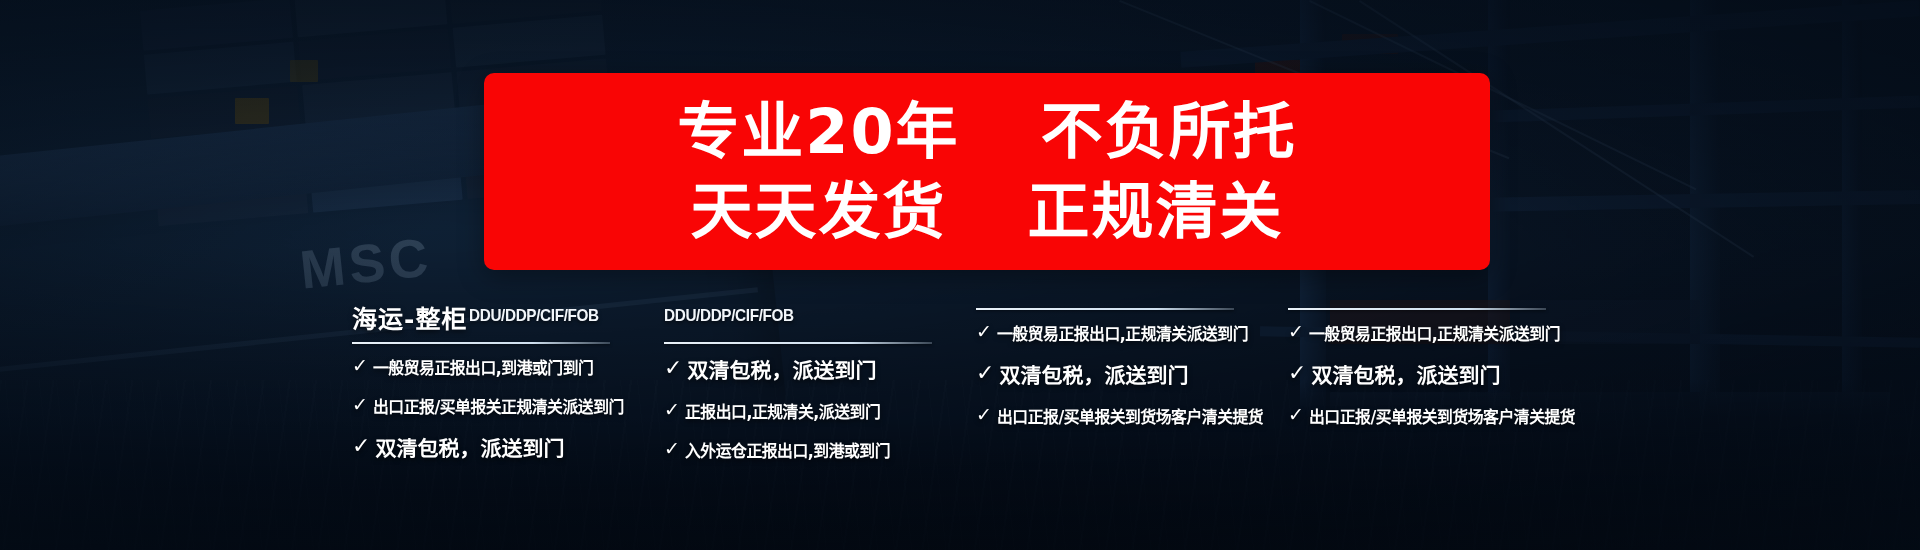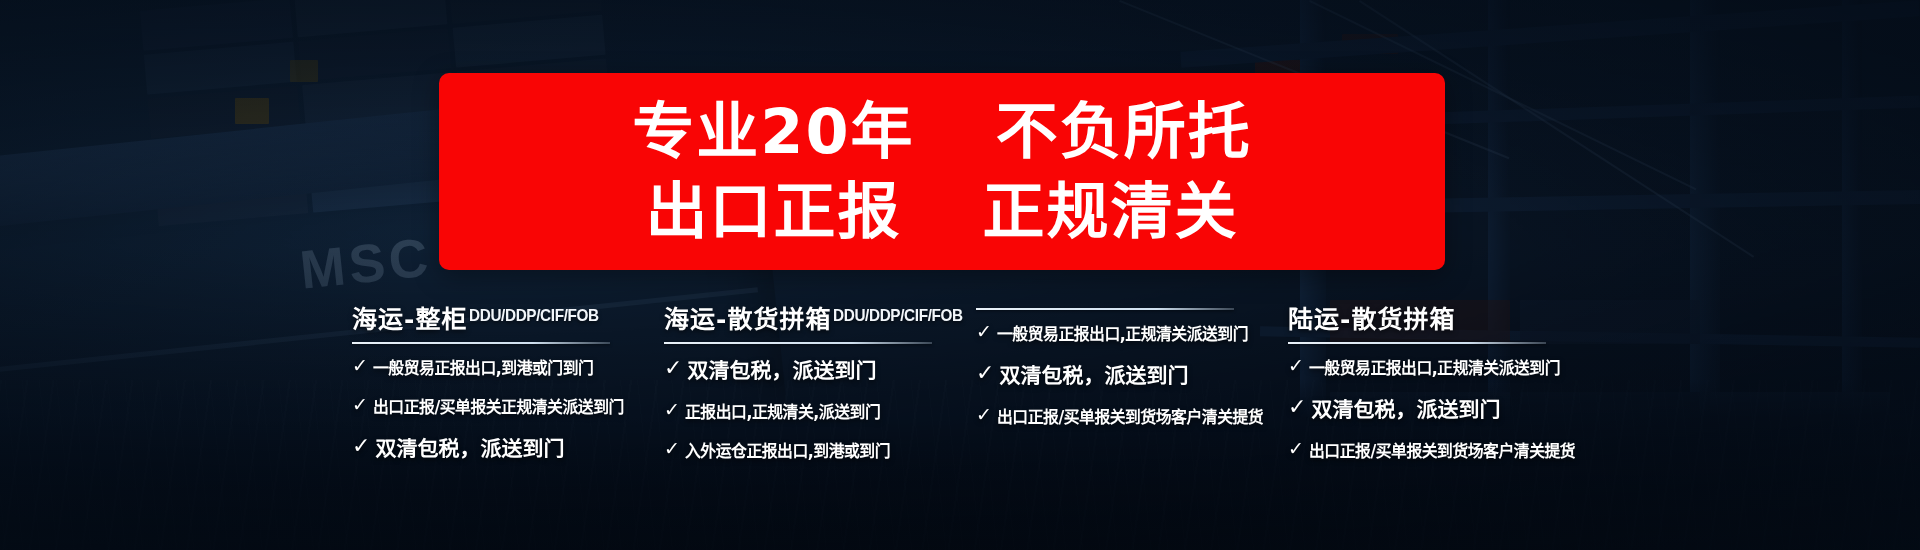--- a/index.html
+++ b/index.html
@@ -76,21 +76,21 @@
       linear-gradient(180deg,rgba(13,32,54,.45) 0%,rgba(12,30,50,.30) 45%,rgba(9,24,41,.62) 100%);
     mix-blend-mode:multiply;
   }
   .bg-vignette{
     position:absolute;inset:0;
     background:radial-gradient(ellipse at 50% 50%,rgba(0,0,0,0) 40%,rgba(4,14,26,.55) 100%);
   }
 
   
   .plaque{
-    position:absolute;left:439px;top:73px;width:1006px;height:197px;
+    position:absolute;left:484px;top:73px;width:1006px;height:197px;
     background:#f90505;
     border-radius:10px;
     display:flex;flex-direction:column;align-items:center;justify-content:center;
     box-shadow:0 6px 26px rgba(0,0,0,.35);
     text-align:center;
   }
   .plaque-line{
     color:#ffffff;
     font-weight:bold;
     font-size:62px;
@@ -230,21 +230,21 @@
     <div class="bg-vignette"></div>
   </div>
 
   <div class="plaque">
     <div class="plaque-line l1">
       <span>专业20年</span>
       <span class="gap"></span>
       <span>不负所托</span>
     </div>
     <div class="plaque-line l2">
-      <span>出口正报</span>
+      <span>天天发货</span>
       <span class="gap"></span>
       <span>正规清关</span>
     </div>
   </div>
 
   <div class="cols">
 
     <div class="col c1">
       <div class="col-head">
         <span class="col-title">海运-整柜</span>
@@ -262,21 +262,20 @@
         </div>
         <div class="item strong">
           <span class="check">✓</span>
           <span class="item-text">双清包税，派送到门</span>
         </div>
       </div>
     </div>
 
     <div class="col c2">
       <div class="col-head">
-        <span class="col-title">海运-散货拼箱</span>
         <span class="col-sub">DDU/DDP/CIF/FOB</span>
       </div>
       <div class="col-rule"></div>
       <div class="items">
         <div class="item strong">
           <span class="check">✓</span>
           <span class="item-text">双清包税，派送到门</span>
         </div>
         <div class="item">
           <span class="check">✓</span>
@@ -301,24 +300,20 @@
           <span class="item-text">双清包税，派送到门</span>
         </div>
         <div class="item">
           <span class="check">✓</span>
           <span class="item-text">出口正报/买单报关到货场客户清关提货</span>
         </div>
       </div>
     </div>
 
     <div class="col c4">
-      <div class="col-head">
-        <span class="col-title">陆运-散货拼箱</span>
-        <span class="col-sub"></span>
-      </div>
       <div class="col-rule"></div>
       <div class="items">
         <div class="item">
           <span class="check">✓</span>
           <span class="item-text">一般贸易正报出口,正规清关派送到门</span>
         </div>
         <div class="item strong">
           <span class="check">✓</span>
           <span class="item-text">双清包税，派送到门</span>
         </div>

